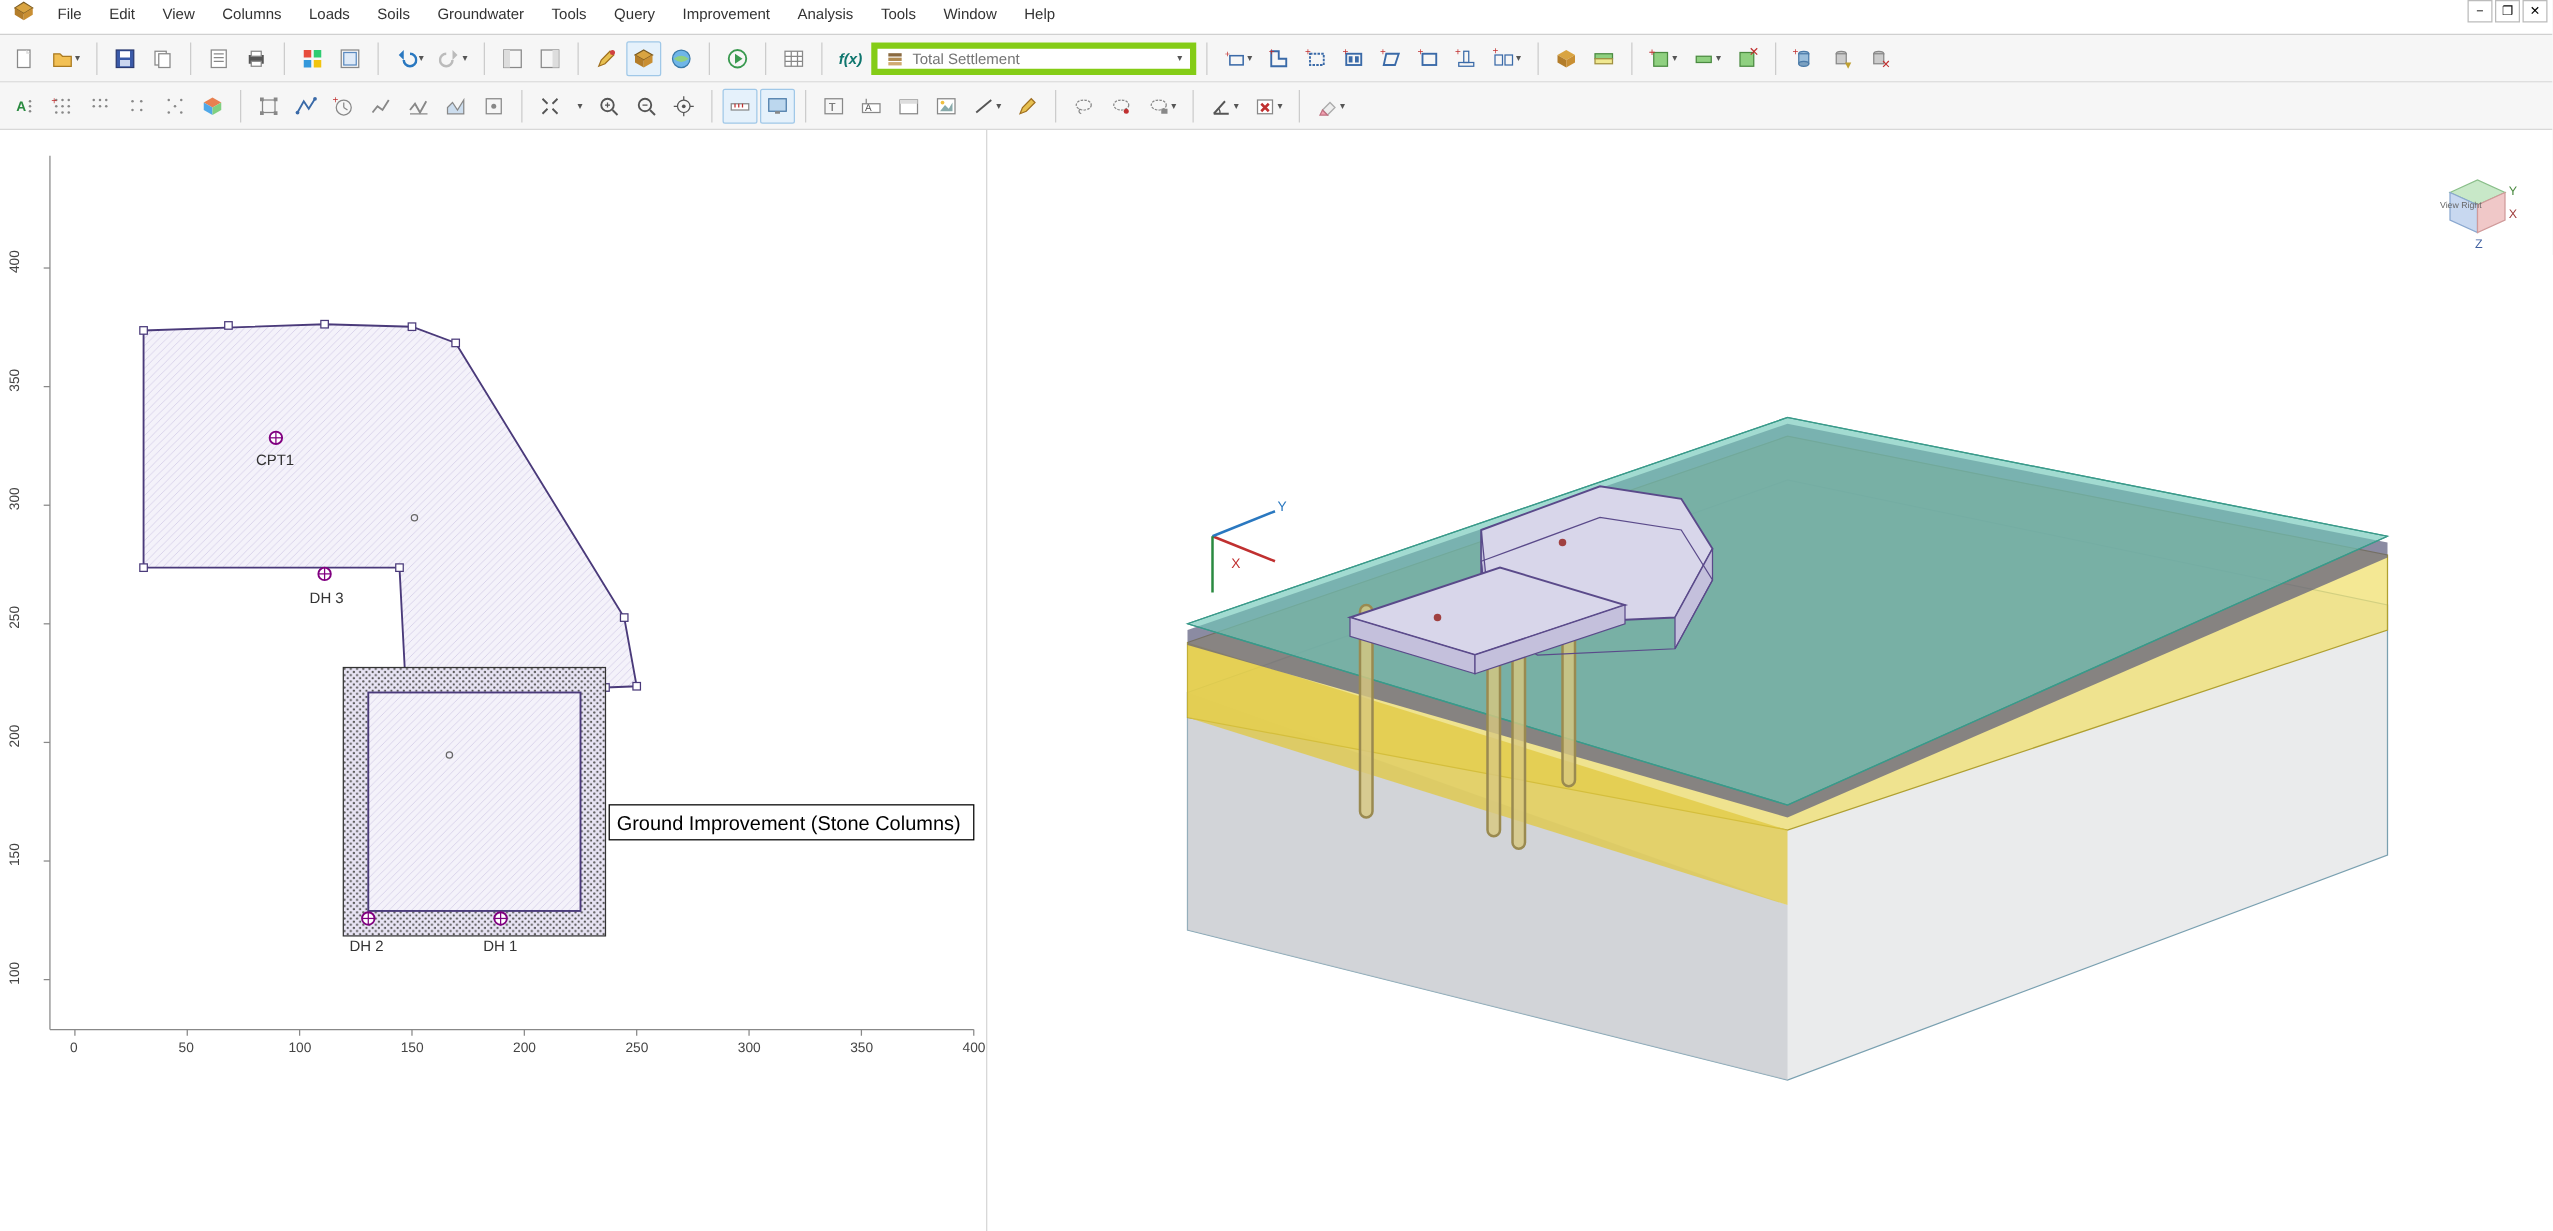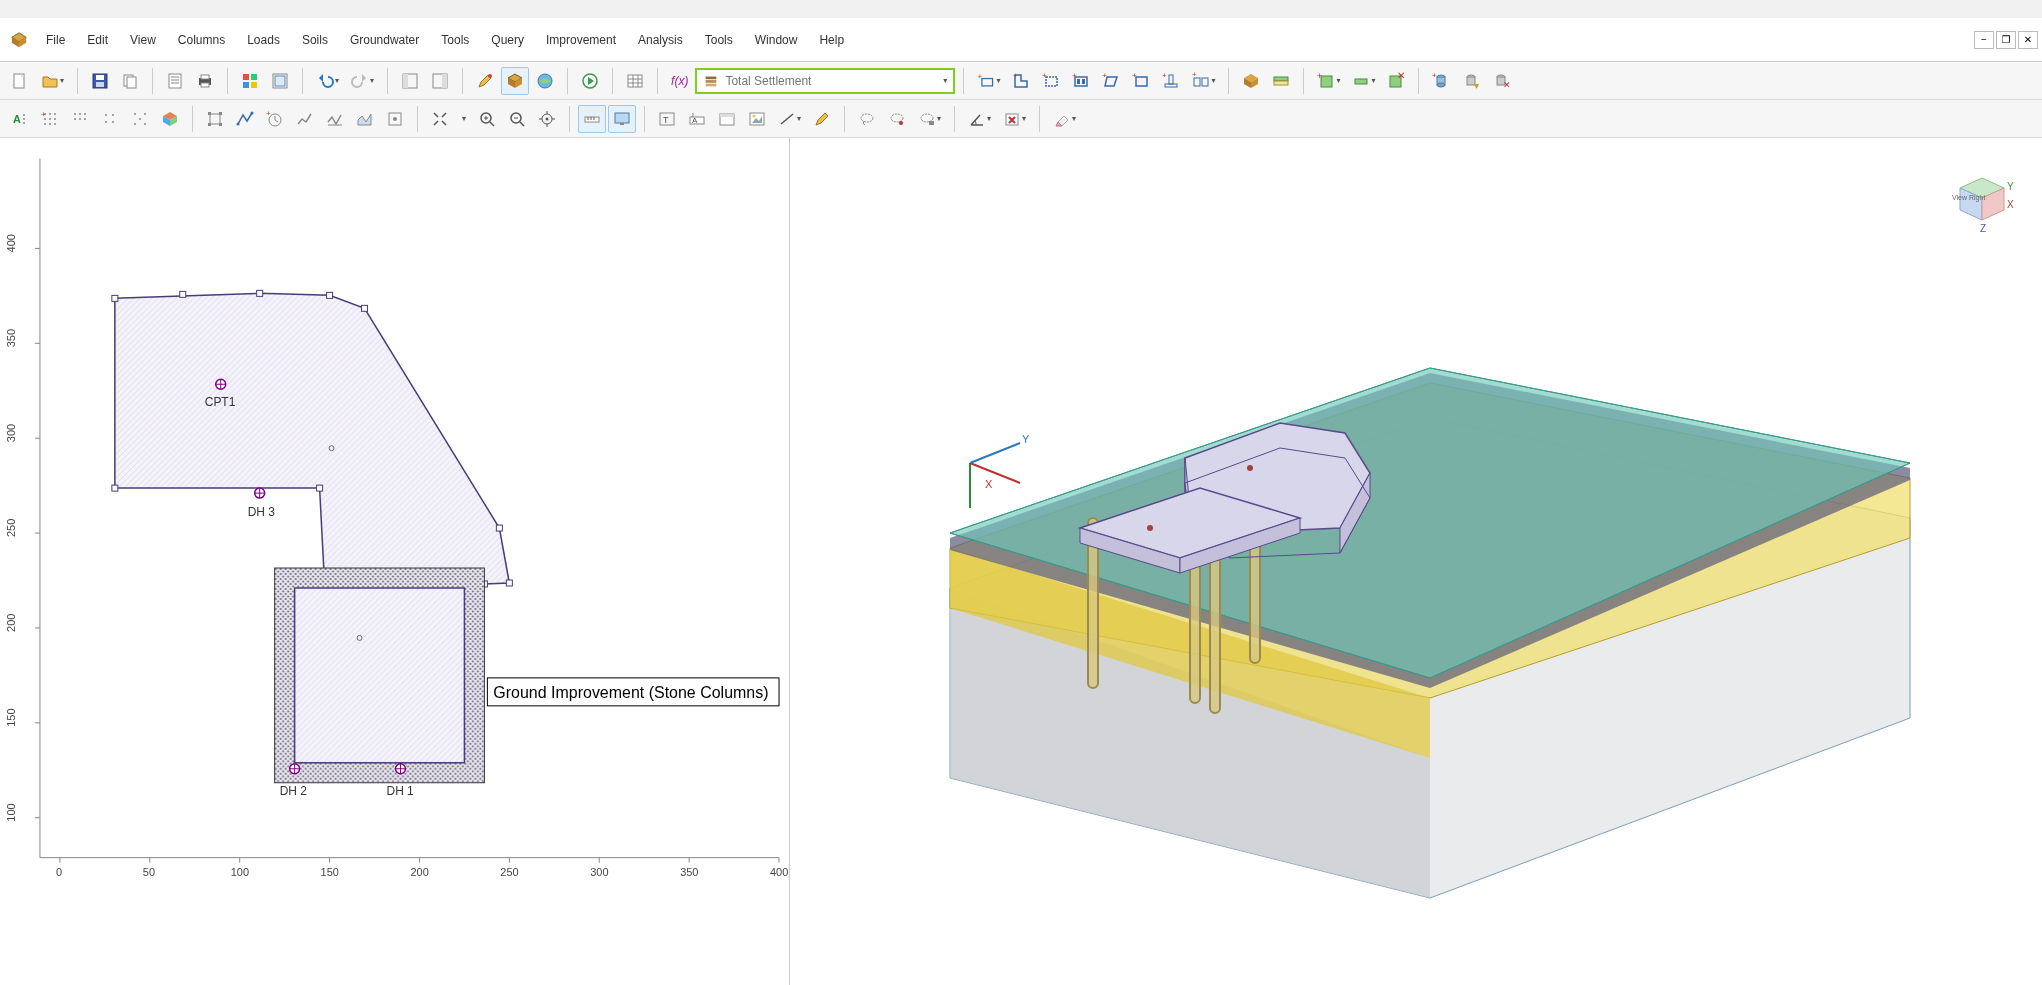--- a/index.html
+++ b/index.html
@@ -1,31 +1,31 @@
 <!DOCTYPE html>
 <html><head>
 <meta charset="utf-8">
 <style>
 * { box-sizing: border-box; margin: 0; padding: 0; }
 body { font-family: "Segoe UI", Tahoma, sans-serif; font-size: 12px; background: #f0f0f0; overflow: hidden; width: 2042px; height: 985px; }
 
 
-.menubar { display: flex; align-items: center; height: 44px; background: #fff; border-bottom: 1px solid #d0d0d0; padding: 0 4px; gap: 2px; margin-top: 18px; }
+.menubar { display: flex; align-items: flex-start; height: 28px; background: #fff; border-bottom: 1px solid #d0d0d0; padding: 0 4px; gap: 2px; }
 .menubar .app-icon { width: 18px; height: 18px; margin: 0 6px; }
 .menubar .menu-item { padding: 4px 10px; cursor: default; color: #333; }
 .menubar .win-controls { margin-left: auto; display: flex; gap: 2px; }
 .menubar .win-btn { width: 20px; height: 18px; border: 1px solid #bbb; background: #fff; font-size: 10px; display: flex; align-items: center; justify-content: center; }
 
 
 .toolbar { display: flex; align-items: center; height: 38px; background: #f6f6f6; border-bottom: 1px solid #d8d8d8; padding: 2px 6px; gap: 2px; }
 .tool-btn { width: 28px; height: 28px; border: 1px solid transparent; background: transparent; display: flex; align-items: center; justify-content: center; border-radius: 2px; }
 .tool-btn.wide { width: auto; padding: 0 4px; }
 .tool-sep { width: 1px; height: 26px; background: #ccc; margin: 0 6px; }
 .dropdown-arrow { font-size: 8px; color: #555; margin-left: 1px; }
-.combo { display: flex; align-items: center; height: 26px; border: 2px solid #84cc16; background: #fff; padding: 0 6px; min-width: 260px; gap: 6px; }
+.combo { display: flex; align-items: center; height: 26px; border: 5px solid #84cc16; background: #fff; padding: 0 6px; min-width: 260px; gap: 6px; }
 .combo input { border: none; flex: 1; font-size: 12px; outline: none; color: #666; }
 
 
 .workspace { display: flex; height: calc(985px - 28px - 38px - 38px); background: #fff; }
 .pane { position: relative; background: #fff; }
 .pane-2d { flex: 0 0 790px; border-right: 1px solid #ccc; }
 .pane-3d { flex: 1; }
 
 
 .plan-svg { width: 100%; height: 100%; }
@@ -194,21 +194,21 @@
       <svg class="ic" viewBox="0 0 18 18">
         <rect x="2" y="3" width="14" height="12" fill="#fff" stroke="#888"></rect>
         <line x1="2" y1="7" x2="16" y2="7" stroke="#888"></line>
         <line x1="2" y1="11" x2="16" y2="11" stroke="#888"></line>
         <line x1="7" y1="3" x2="7" y2="15" stroke="#888"></line>
         <line x1="12" y1="3" x2="12" y2="15" stroke="#888"></line>
       </svg>
     </div>
   <div class="tool-sep"></div>
   <div class="tool-btn wide">
-      <span style="font-style:italic;font-weight:normal;color:#a21caf;text-align:center;">f(x)</span>
+      <span style="font-style:italic;font-weight:bold;color:#0f766e;text-align:center;">f(x)</span>
     </div>
   <div class="combo">
     <svg class="ic" style="width:16px;height:16px" viewBox="0 0 18 18">
         <rect x="3" y="4" width="12" height="3" fill="#8a6a40"></rect>
         <rect x="3" y="8" width="12" height="3" fill="#b08a50"></rect>
         <rect x="3" y="12" width="12" height="3" fill="#d0aa70"></rect>
       </svg>
     <input type="text" readonly="" placeholder="Total Settlement" style="">
     <span class="dropdown-arrow">▾</span>
   </div>

